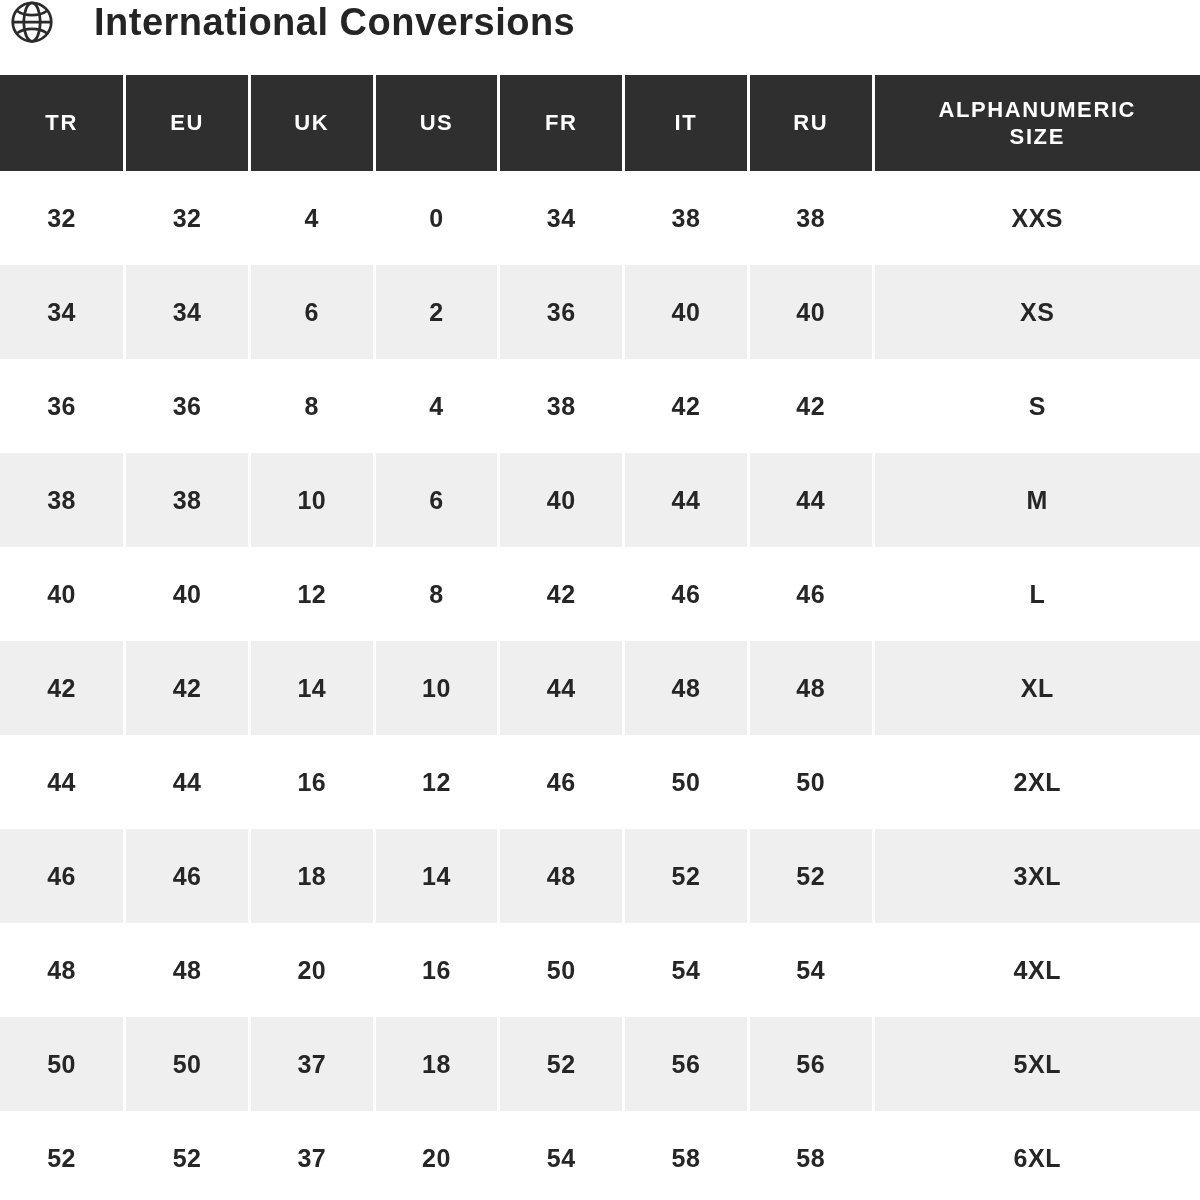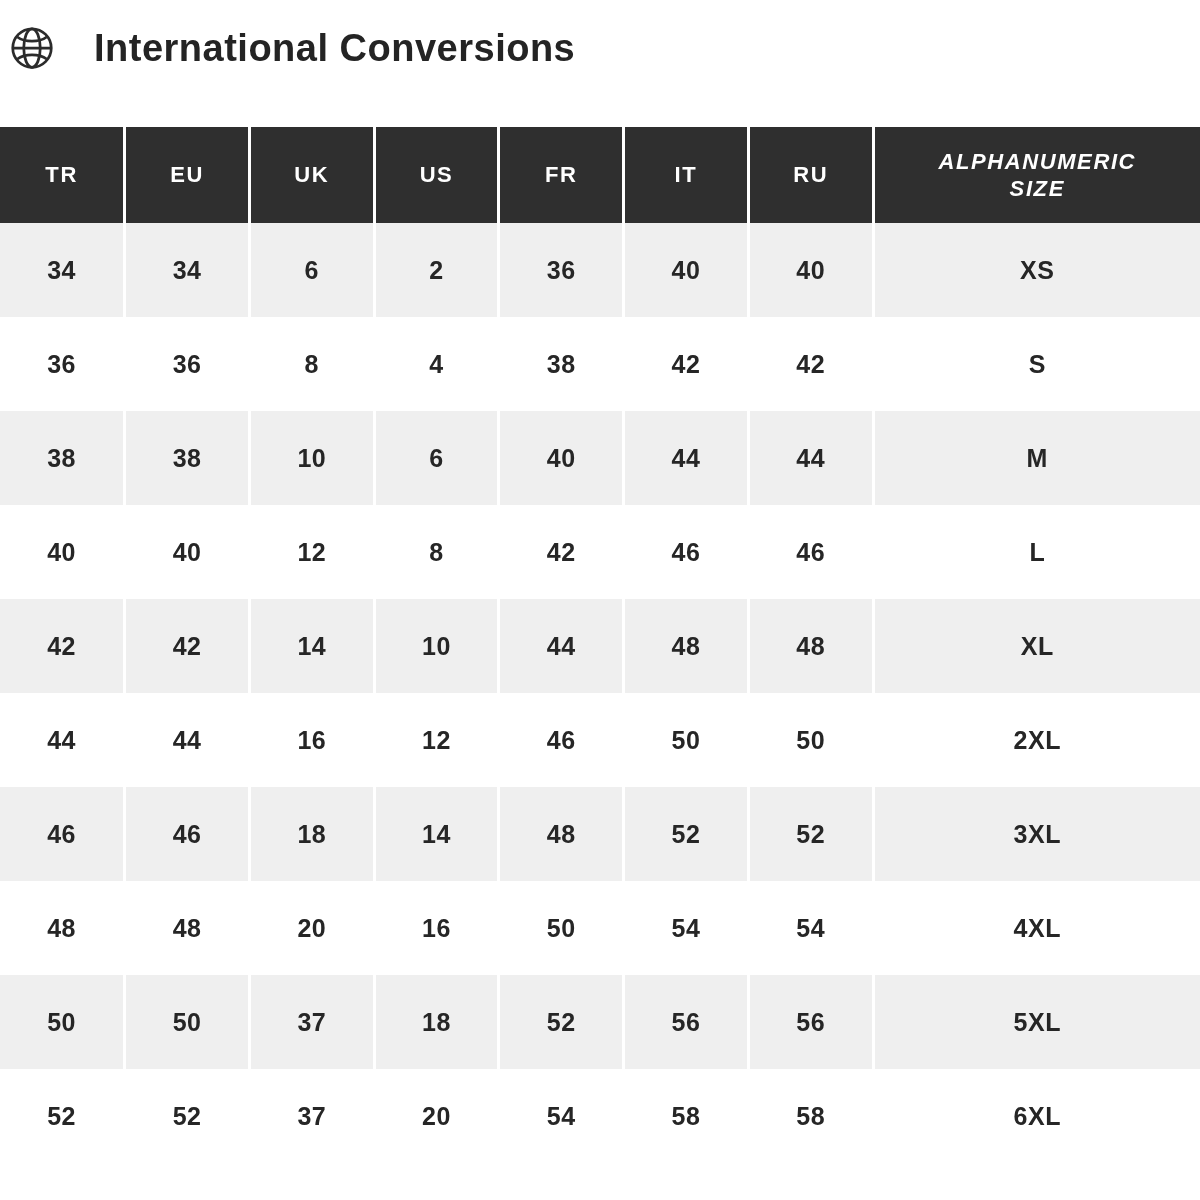--- a/index.html
+++ b/index.html
@@ -56,21 +56,20 @@
     letter-spacing: 1.6px;
     height: 96px;
     border-right: 3px solid #ffffff;
     text-align: center;
     vertical-align: middle;
     padding: 0 4px;
     line-height: 1.25;
   }
   table.size-table thead th:last-child {
     border-right: none;
-    font-style: italic;
   }
   table.size-table tbody td {
     font-size: 25px;
     font-weight: bold;
     color: #262626;
     height: 92px;
     text-align: center;
     vertical-align: middle;
     border-right: 3px solid #ffffff;
     letter-spacing: 0.5px;
@@ -127,20 +126,30 @@
         <th>FR</th>
         <th>IT</th>
         <th>RU</th>
         <th>
           <span class="hdr-line">ALPHANUMERIC</span>
           <span class="hdr-line">SIZE</span>
         </th>
       </tr>
     </thead>
     <tbody>
+      <tr class="row-odd">
+        <td>32</td>
+        <td>32</td>
+        <td>4</td>
+        <td>0</td>
+        <td>34</td>
+        <td>38</td>
+        <td>38</td>
+        <td>XXS</td>
+      </tr>
       <tr class="row-even">
         <td>34</td>
         <td>34</td>
         <td>6</td>
         <td>2</td>
         <td>36</td>
         <td>40</td>
         <td>40</td>
         <td>XS</td>
       </tr>

